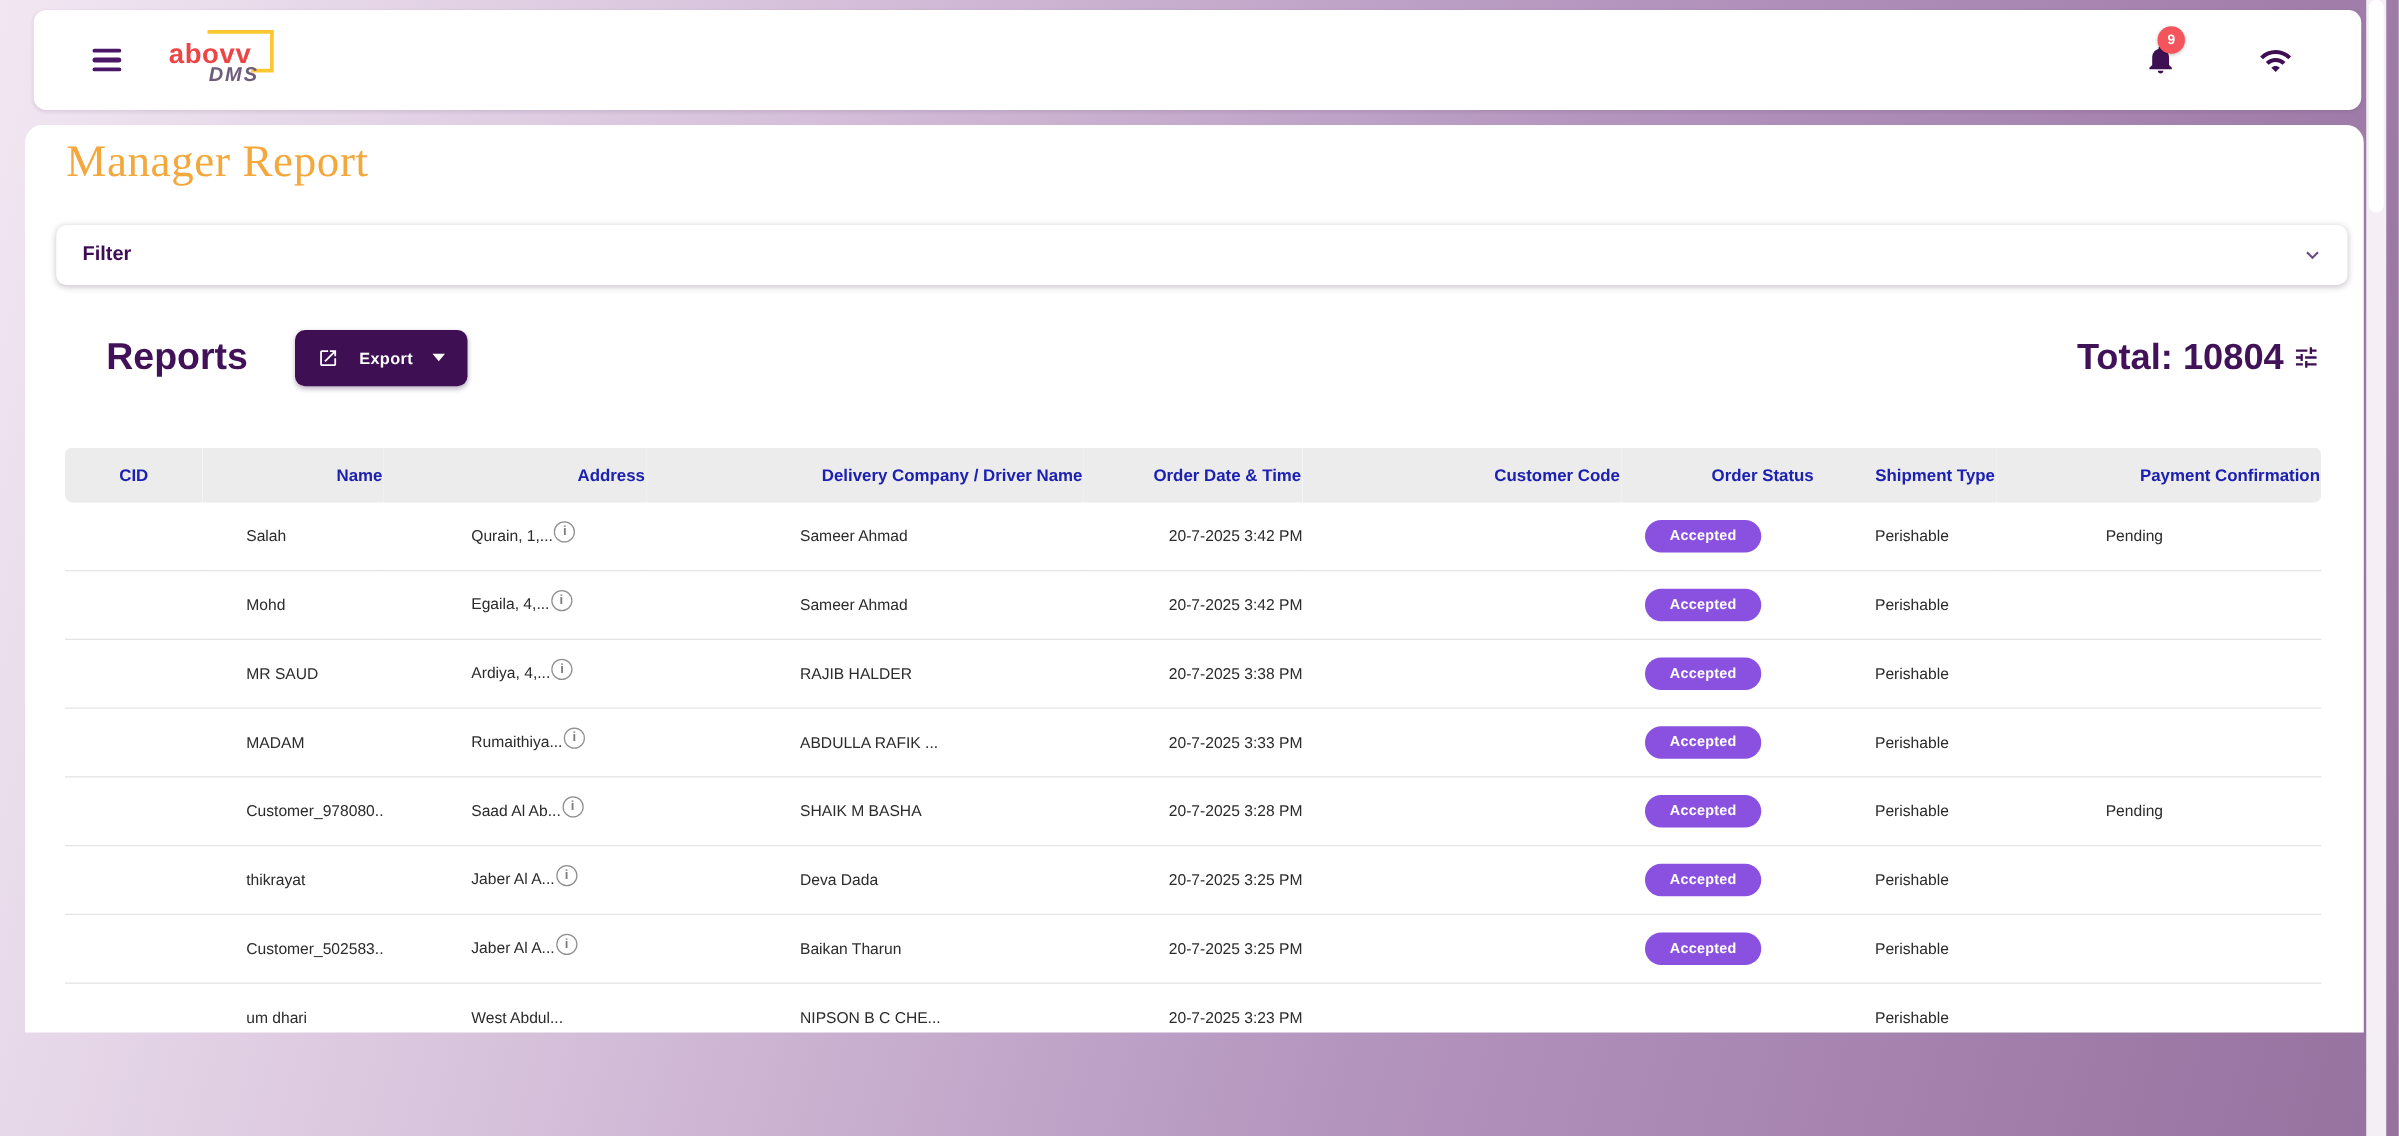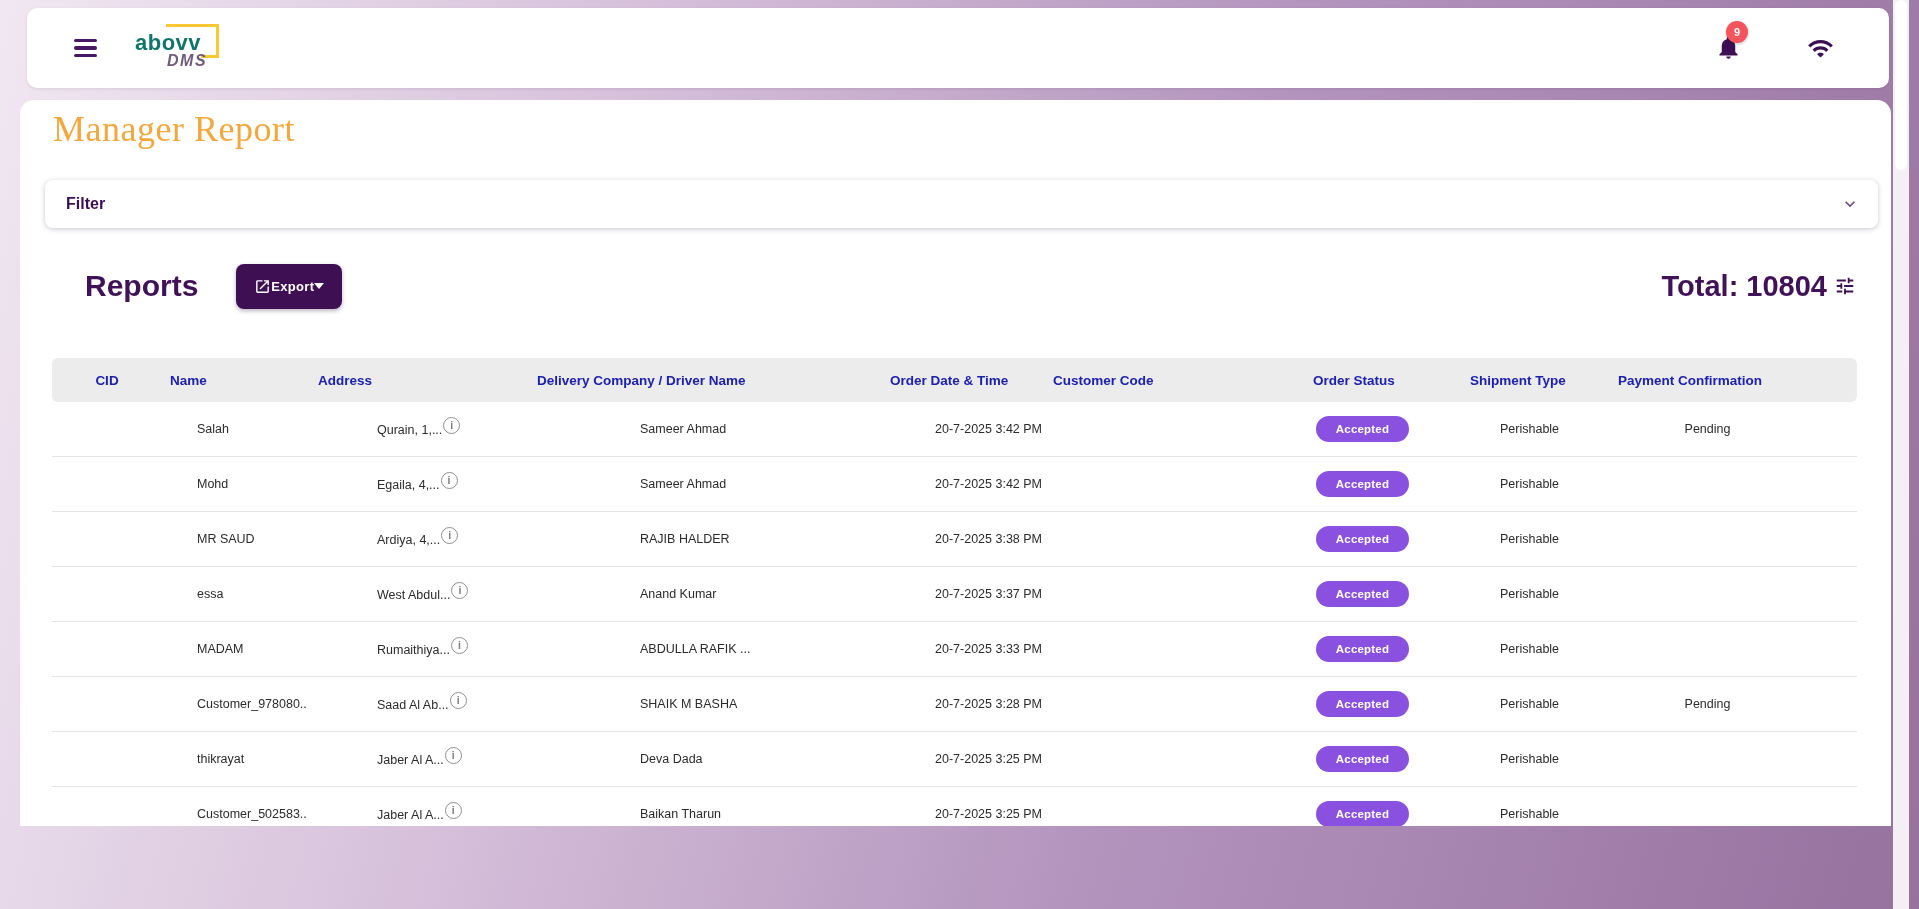--- a/index.html
+++ b/index.html
@@ -18,21 +18,21 @@
   
   .appbar{
     position:absolute;left:27px;top:8px;width:1862px;height:80px;background:#fff;
     border-radius:10px;display:flex;align-items:center;justify-content:space-between;
     padding:0 55px 0 45px;box-sizing:border-box;box-shadow:0 1px 3px rgba(70,40,90,.12);z-index:5;
   }
   .appbar-left{display:flex;align-items:center;gap:36px;}
   .hamburger{display:flex;flex-direction:column;gap:4px;cursor:pointer;padding:2px;}
   .hamburger span{display:block;width:23px;height:3.5px;background:#4a1766;border-radius:2px;}
   .logo{position:relative;padding:2px 18px 12px 0;}
-  .logo-brand{font-size:22px;font-weight:800;color:#0f766e;letter-spacing:.5px;}
+  .logo-brand{font-size:22px;font-weight:800;color:#ef4444;letter-spacing:.5px;}
   .logo-sub{position:absolute;right:12px;bottom:-2px;font-style:italic;color:#6f5c7a;font-size:16px;font-weight:600;letter-spacing:1.5px;}
   .logo-bracket{position:absolute;top:-4px;right:0;width:50px;height:31px;
     border-top:3px solid #fdc732;border-right:3px solid #fdc732;}
   .logo-bracket::after{content:"";position:absolute;right:0;bottom:0;width:15px;border-bottom:3px solid #fdc732;}
   .appbar-right{display:flex;align-items:center;gap:64px;}
   .bell-wrap{position:relative;cursor:pointer;width:28px;height:28px;}
   .badge{
     position:absolute;top:-13px;left:11px;width:22px;height:22px;border-radius:50%;
     background:#f4555c;color:#fff;font-size:11px;font-weight:700;
     display:flex;align-items:center;justify-content:center;box-shadow:0 1px 3px rgba(0,0,0,.25);
@@ -52,35 +52,35 @@
   .filter-bar{
     position:absolute;left:25px;top:80px;width:1833px;height:48px;box-sizing:border-box;
     background:#fff;border-radius:8px;box-shadow:0 1px 5px rgba(60,40,70,.28);
     display:flex;align-items:center;justify-content:space-between;padding:0 18px 0 21px;cursor:pointer;
   }
   .filter-label{font-size:16px;font-weight:700;color:#3d0d55;}
   .reports-row{position:absolute;left:0;right:0;top:160px;height:52px;display:flex;align-items:center;padding:0 33px 0 65px;box-sizing:border-box;}
   .reports-title{font-size:30px;font-weight:700;color:#411258;margin:0;}
   .export-btn{
     margin-left:38px;background:#3e1053;color:#fff;border:none;border-radius:8px;
-    height:45px;padding:0 18px;display:flex;align-items:center;gap:0;cursor:pointer;
+    height:45px;padding:0 18px;display:flex;align-items:center;gap:16px;cursor:pointer;
     font-family:inherit;box-shadow:0 2px 4px rgba(40,10,60,.3);
   }
   .export-label{font-size:13px;font-weight:700;letter-spacing:.3px;}
   .caret-down{width:0;height:0;border-left:5px solid transparent;border-right:5px solid transparent;border-top:6px solid #fff;}
   .total-group{margin-left:auto;display:flex;align-items:center;gap:5px;}
   .total-label{font-size:29px;font-weight:700;color:#411258;}
   .tune-btn{background:none;border:none;padding:2px;cursor:pointer;display:flex;}
 
   
   .table-wrap{position:absolute;left:32px;right:34px;top:258px;}
   table{width:100%;border-collapse:collapse;table-layout:fixed;}
   thead th{
     height:42px;background:#ececec;color:#1d21b0;font-size:13.5px;font-weight:700;
-    text-align:left;vertical-align:middle;white-space:nowrap;overflow:hidden;
+    text-align:right;vertical-align:middle;white-space:nowrap;overflow:hidden;
   }
   thead th:first-child{border-radius:6px 0 0 6px;text-align:center;}
   thead th:last-child{border-radius:0 6px 6px 0;}
   tbody td{
     height:52px;border-bottom:1px solid #e4e4e4;font-size:12.5px;color:#2b2b2b;
     vertical-align:middle;white-space:nowrap;overflow:hidden;text-align:left;
   }
   th.c2{padding-left:8px;}  td.c2{padding-left:35px;}
   th.c3{padding-left:11px;} td.c3{padding-left:70px;}
   th.c4{padding-left:20px;margin-top:12px;} td.c4{padding-left:123px;}
@@ -222,31 +222,20 @@
               <td class="c3">Ardiya, 4,...<span class="info">i</span></td>
               <td class="c4">RAJIB HALDER</td>
               <td class="c5">20-7-2025 3:38 PM</td>
               <td class="c6"></td>
               <td class="c7"><span class="chip">Accepted</span></td>
               <td class="c8">Perishable</td>
               <td class="c9"></td>
             </tr>
             <tr>
               <td class="c1"></td>
-              <td class="c2">essa</td>
-              <td class="c3">West Abdul...<span class="info">i</span></td>
-              <td class="c4">Anand Kumar</td>
-              <td class="c5">20-7-2025 3:37 PM</td>
-              <td class="c6"></td>
-              <td class="c7"><span class="chip">Accepted</span></td>
-              <td class="c8">Perishable</td>
-              <td class="c9"></td>
-            </tr>
-            <tr>
-              <td class="c1"></td>
               <td class="c2">MADAM</td>
               <td class="c3">Rumaithiya...<span class="info">i</span></td>
               <td class="c4">ABDULLA RAFIK ...</td>
               <td class="c5">20-7-2025 3:33 PM</td>
               <td class="c6"></td>
               <td class="c7"><span class="chip">Accepted</span></td>
               <td class="c8">Perishable</td>
               <td class="c9"></td>
             </tr>
             <tr>

